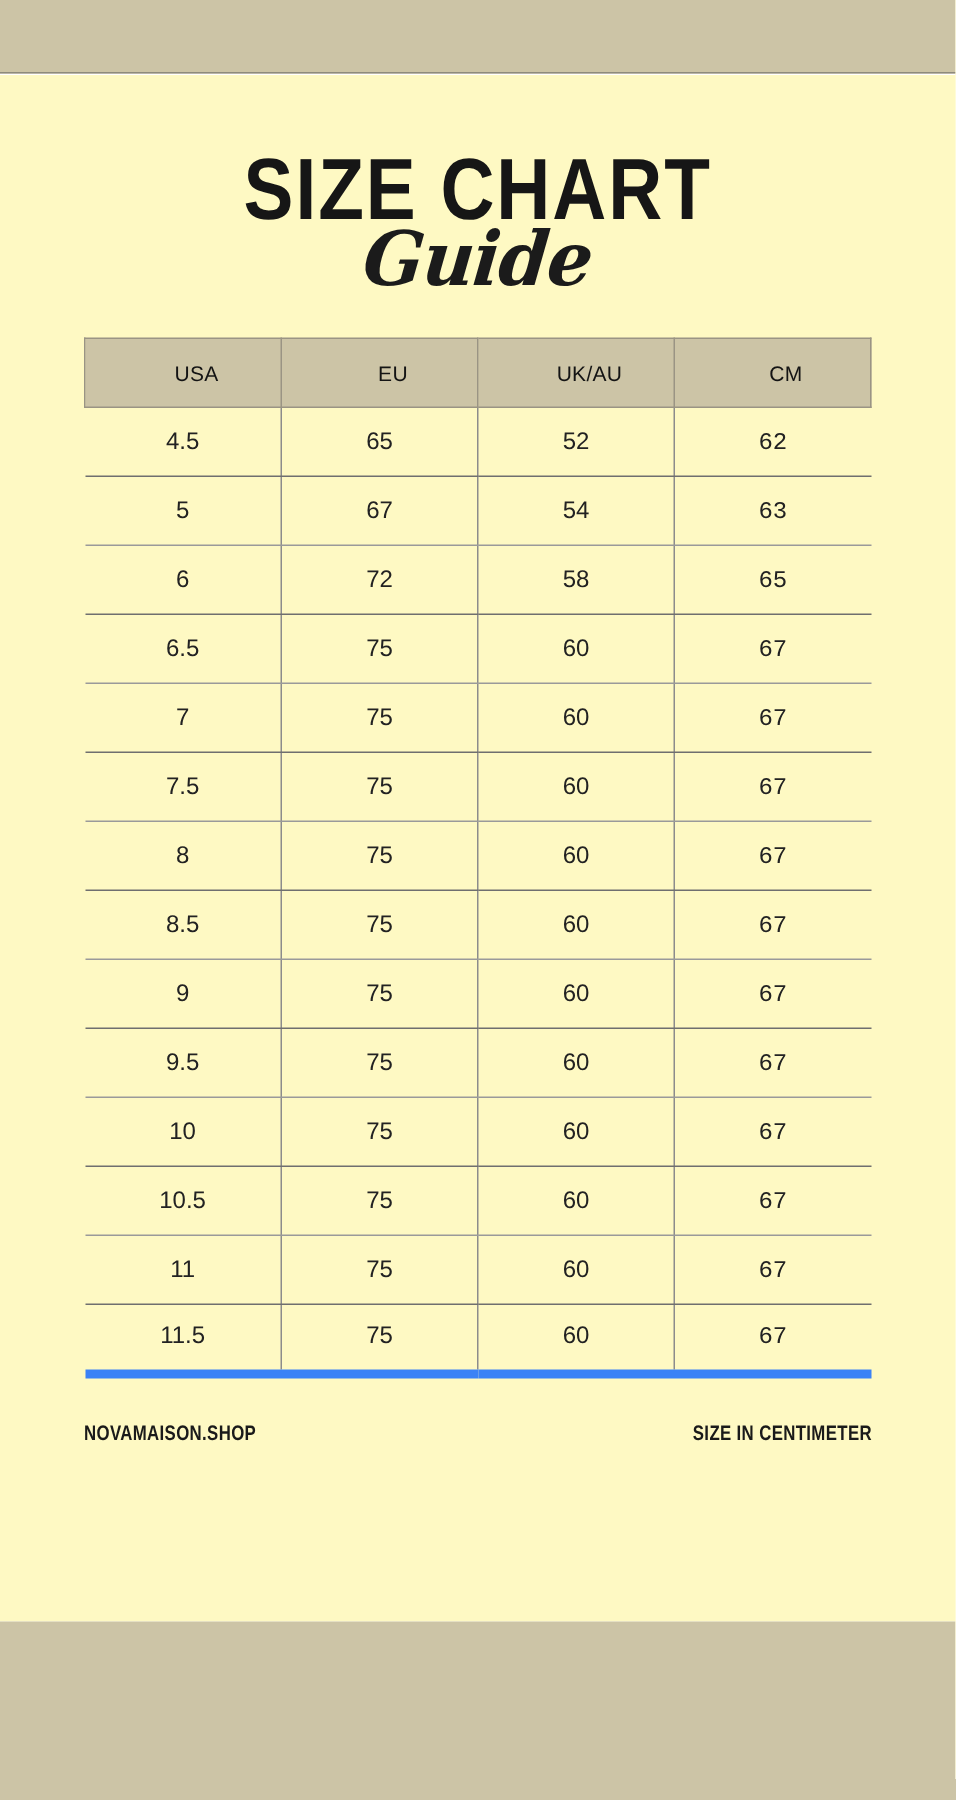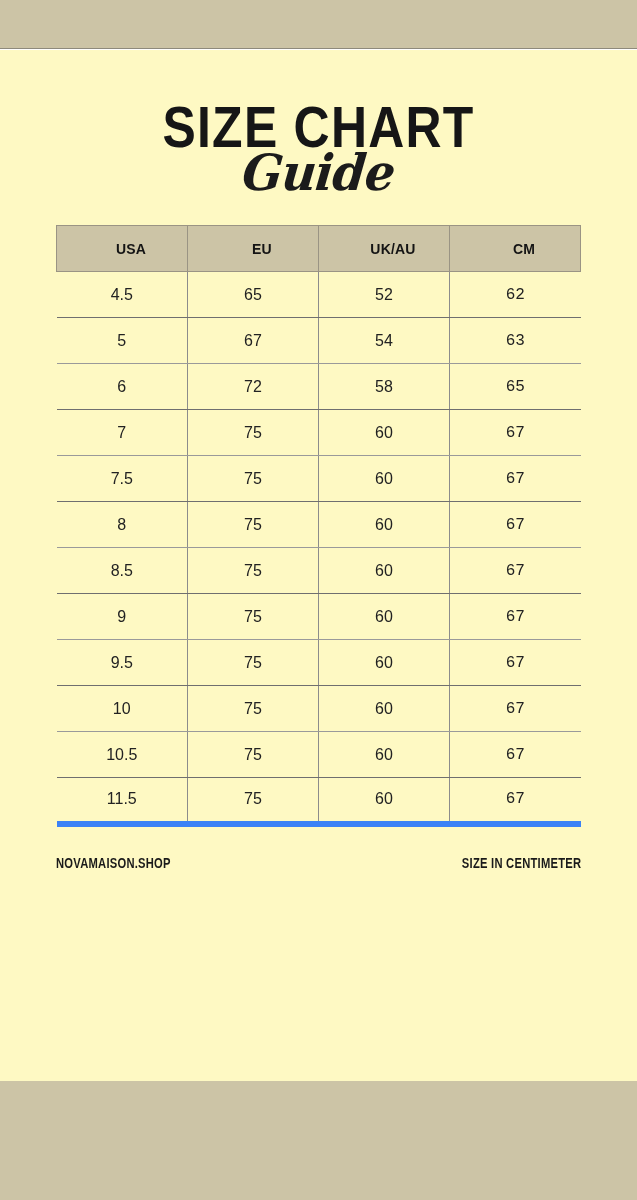--- a/index.html
+++ b/index.html
@@ -89,21 +89,21 @@
     width: 525px;
     border-collapse: collapse;
     table-layout: fixed;
   }
   table.size-table col { width: 25%; }
 
   thead th {
     background: #ccc4a6;
     color: #141414;
     font-size: 14px;
-    font-weight: 700;
+    font-weight: 400;
     letter-spacing: 0.2px;
     height: 46px;
     text-align: center;
     border: 1px solid #9a9484;
     padding-left: 19px;
   }
 
   tbody td {
     height: 46px;
     text-align: center;
@@ -181,20 +181,26 @@
             <td>54</td>
             <td>63</td>
           </tr>
           <tr>
             <td>6</td>
             <td>72</td>
             <td>58</td>
             <td>65</td>
           </tr>
           <tr>
+            <td>6.5</td>
+            <td>75</td>
+            <td>60</td>
+            <td>67</td>
+          </tr>
+          <tr>
             <td>7</td>
             <td>75</td>
             <td>60</td>
             <td>67</td>
           </tr>
           <tr>
             <td>7.5</td>
             <td>75</td>
             <td>60</td>
             <td>67</td>
@@ -224,20 +230,26 @@
             <td>67</td>
           </tr>
           <tr>
             <td>10</td>
             <td>75</td>
             <td>60</td>
             <td>67</td>
           </tr>
           <tr>
             <td>10.5</td>
+            <td>75</td>
+            <td>60</td>
+            <td>67</td>
+          </tr>
+          <tr>
+            <td>11</td>
             <td>75</td>
             <td>60</td>
             <td>67</td>
           </tr>
           <tr>
             <td>11.5</td>
             <td>75</td>
             <td>60</td>
             <td>67</td>
           </tr>

